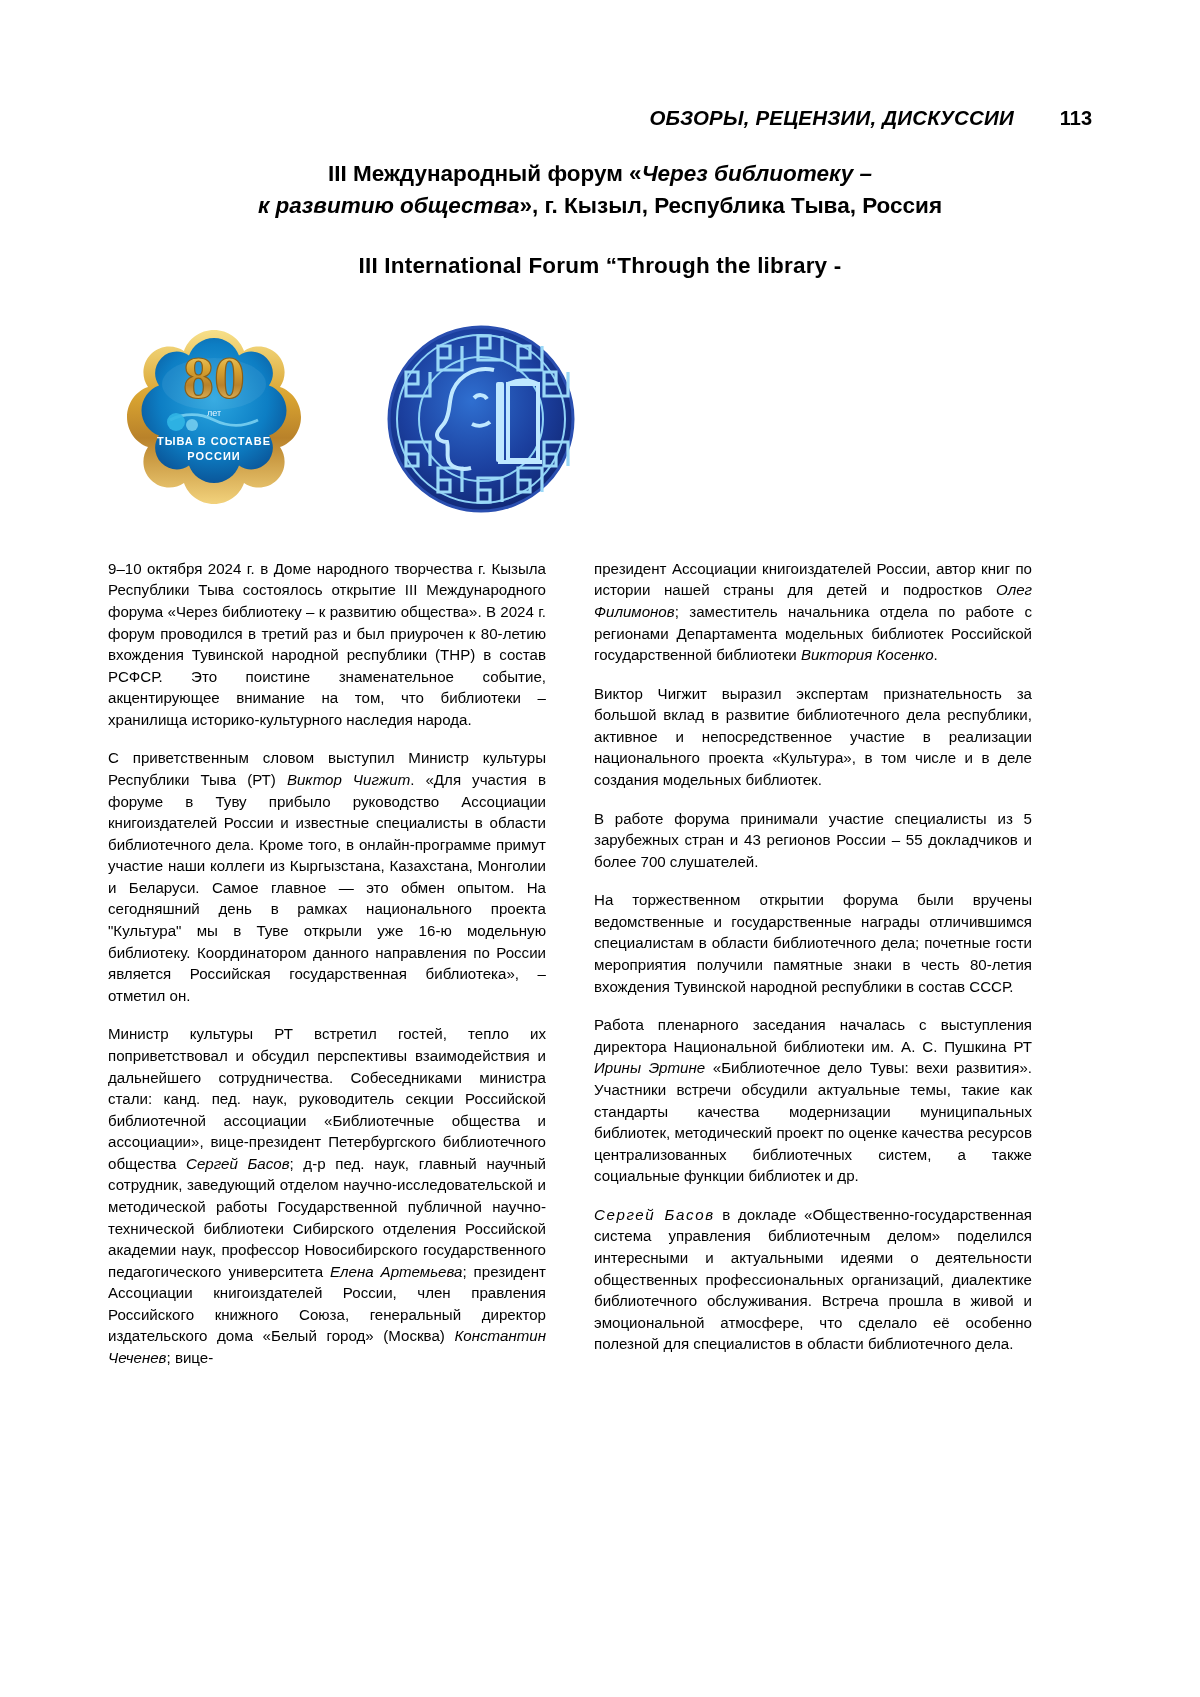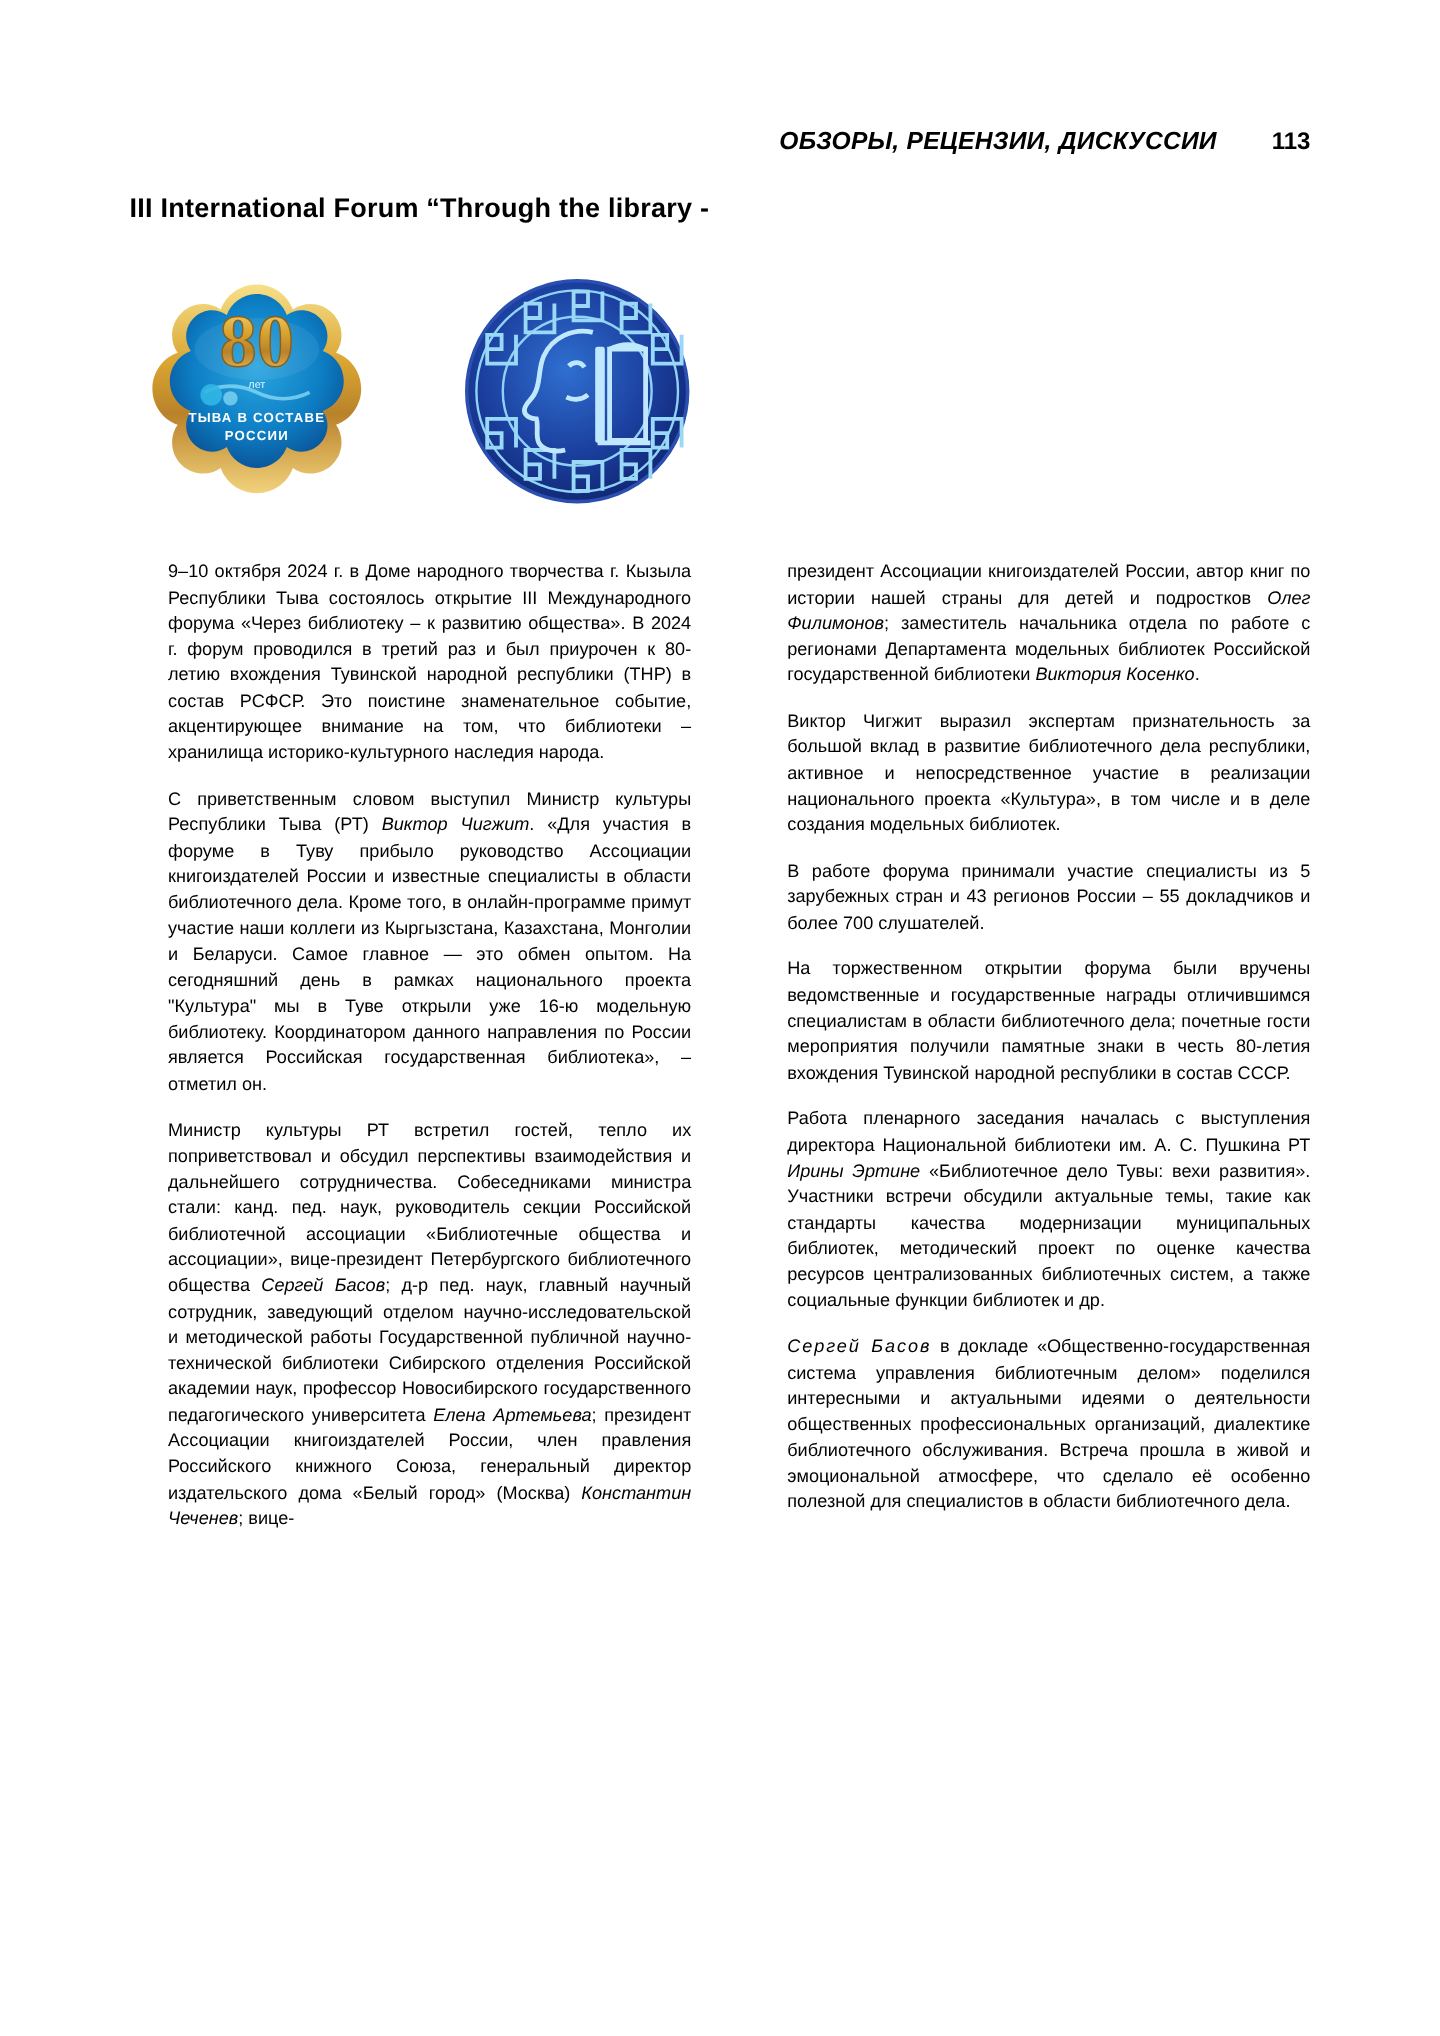--- a/index.html
+++ b/index.html
@@ -49,20 +49,21 @@
   .title-ru {
     margin-top: 28px;
     text-align: center;
     font-weight: bold;
     font-size: 22.5px;
     line-height: 1.42;
   }
   .title-ru .ital { font-style: italic; }
   .title-en {
     margin-top: 28px;
+    text-align: center;
     font-weight: bold;
     font-size: 22.5px;
     line-height: 1.42;
     letter-spacing: 0.2px;
   }
 
   
   .logos {
     margin-top: 44px;
     display: flex;
@@ -76,41 +77,44 @@
   
   .columns {
     margin-top: 42px;
     display: flex;
     gap: 48px;
     font-size: 15.1px;
     line-height: 1.43;
   }
   .col {
     width: 438px;
-    margin-left: 32px;
   }
   .col p {
     margin: 0 0 17px 0;
     text-align: justify;
     text-justify: inter-word;
   }
   .col p:last-child { margin-bottom: 0; }
   .ital { font-style: italic; }
   .sp { letter-spacing: 1.6px; }
 </style>
 </head>
 <body>
 
 <div class="page">
 
   <div class="runhead">
     <div class="runhead-title">ОБЗОРЫ, РЕЦЕНЗИИ, ДИСКУССИИ</div>
     <div class="runhead-page">113</div>
   </div>
 
+  <div class="title-ru">
+    <span>III Международный форум «</span><span class="ital">Через библиотеку –</span><br>
+    <span class="ital">к развитию общества</span><span>», г. Кызыл, Республика Тыва, Россия</span>
+  </div>
 
   <div class="title-en">
     <span>III International Forum “Through the library -</span><br>
   </div>
 
   <div class="logos">
 
     <div class="logo-wrap">
       <svg width="212" height="190" viewBox="0 0 212 190">
         <defs>

